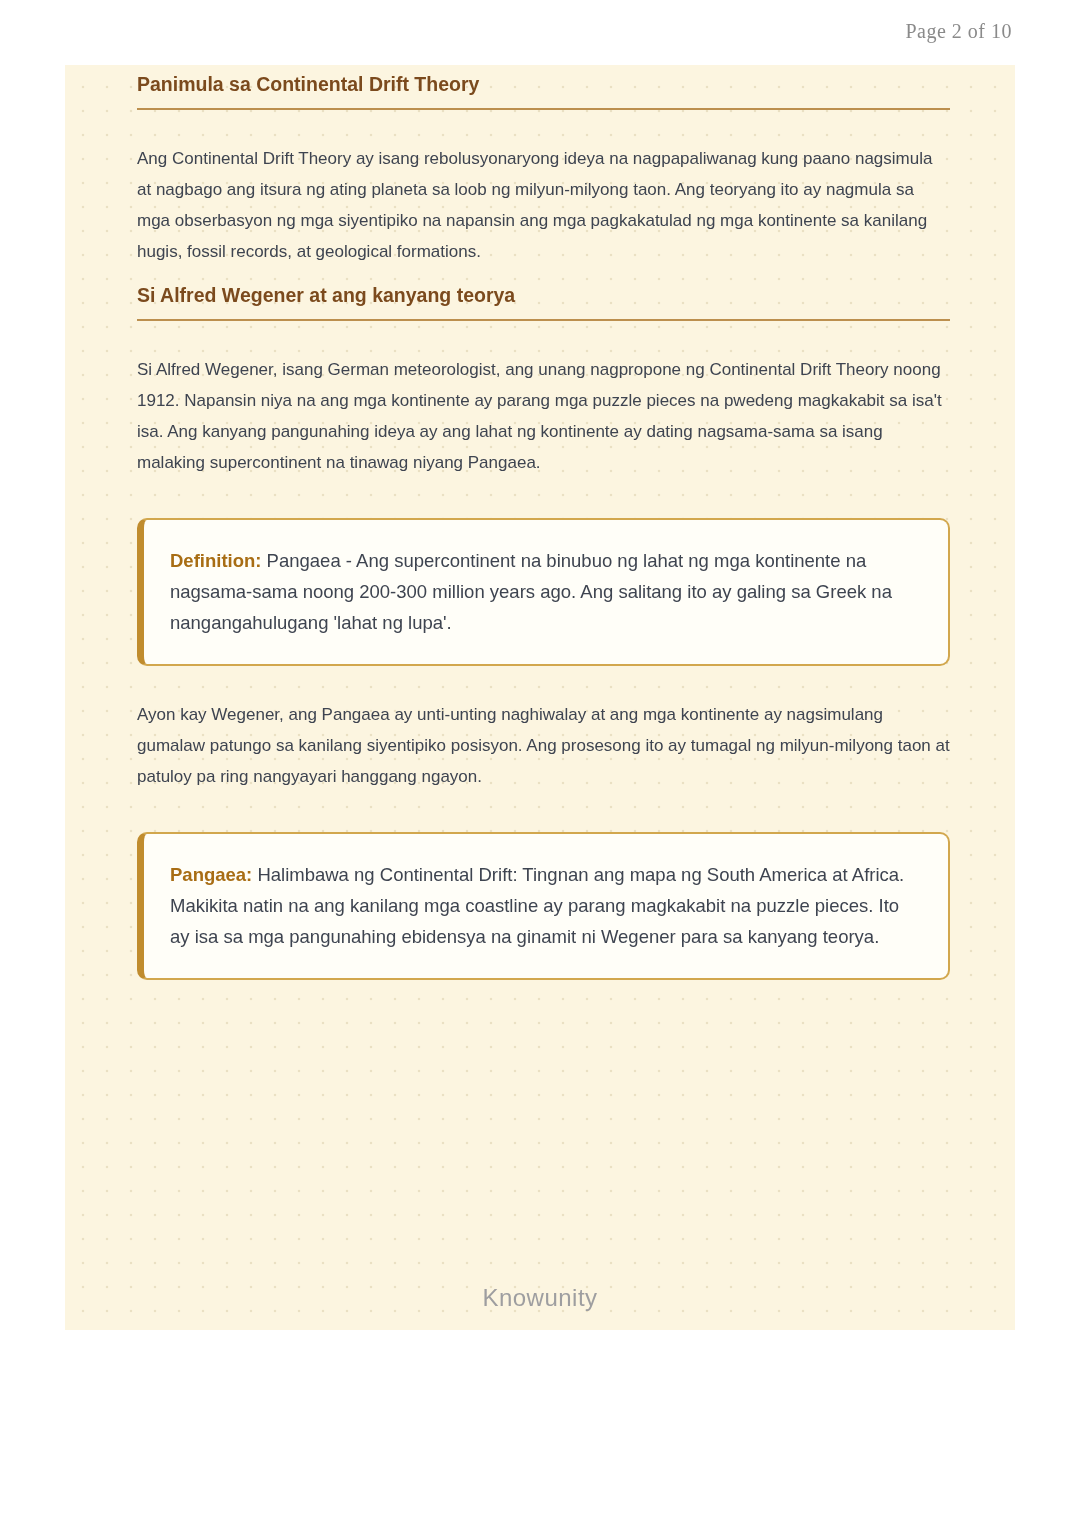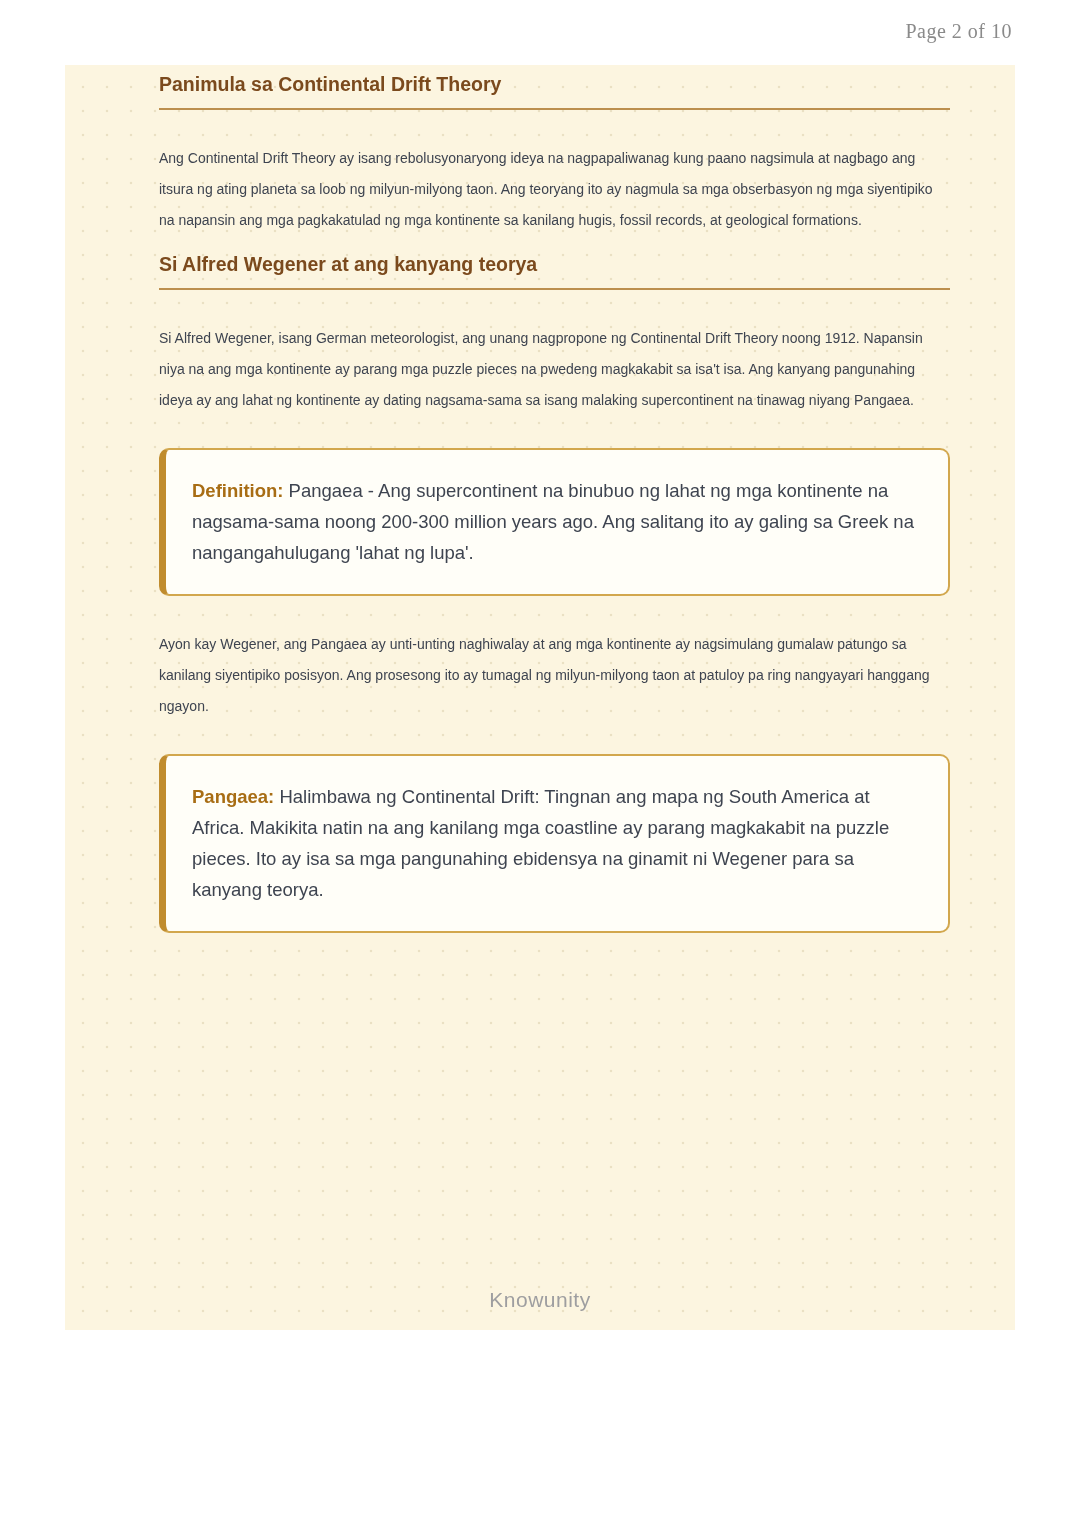--- a/index.html
+++ b/index.html
@@ -24,21 +24,21 @@
     color: #8a8a8a;
     letter-spacing: 0.5px;
   }
   .card {
     position: absolute;
     top: 65px;
     left: 65px;
     width: 950px;
     height: 1395px;
     box-sizing: border-box;
-    padding: 7px 65px 0 94px;
+    padding: 7px 65px 0 72px;
     background-color: #fcf5e0;
     background-image: radial-gradient(circle, #eae0c3 1.4px, rgba(0,0,0,0) 1.6px);
     background-size: 24px 24px;
     background-position: 6px 10px;
   }
   .section-heading {
     margin: 0;
     font-size: 19.5px;
     font-weight: bold;
     color: #7b4a1d;
@@ -48,27 +48,27 @@
     margin-top: 16px;
   }
   .heading-rule {
     height: 2px;
     background: #bc8f4e;
     margin-top: 12px;
     border: none;
   }
   .body-text {
     margin: 33px 0 0 0;
-    font-size: 14px;
+    font-size: 17px;
     line-height: 31px;
     color: #3e4450;
   }
   .callout {
     box-sizing: border-box;
-    margin-top: 32px;
+    margin-top: 40px;
     background: #fffef8;
     border: 2px solid #d2a74d;
     border-left: 7px solid #c08c2e;
     border-radius: 10px;
     padding: 25px 30px 26px 26px;
   }
   .callout-text {
     margin: 0;
     font-size: 18.5px;
     line-height: 31px;
@@ -77,21 +77,21 @@
   .callout-label {
     font-weight: bold;
     color: #a86d14;
   }
   .footer-brand {
     position: absolute;
     left: 0;
     right: 0;
     bottom: 18px;
     text-align: center;
-    font-size: 21px;
+    font-size: 24px;
     color: #9e9ea0;
     letter-spacing: 0.5px;
   }
 </style>
 </head>
 <body>
 
 <div class="page">
 
   <div class="page-indicator">Page 2 of 10</div>

